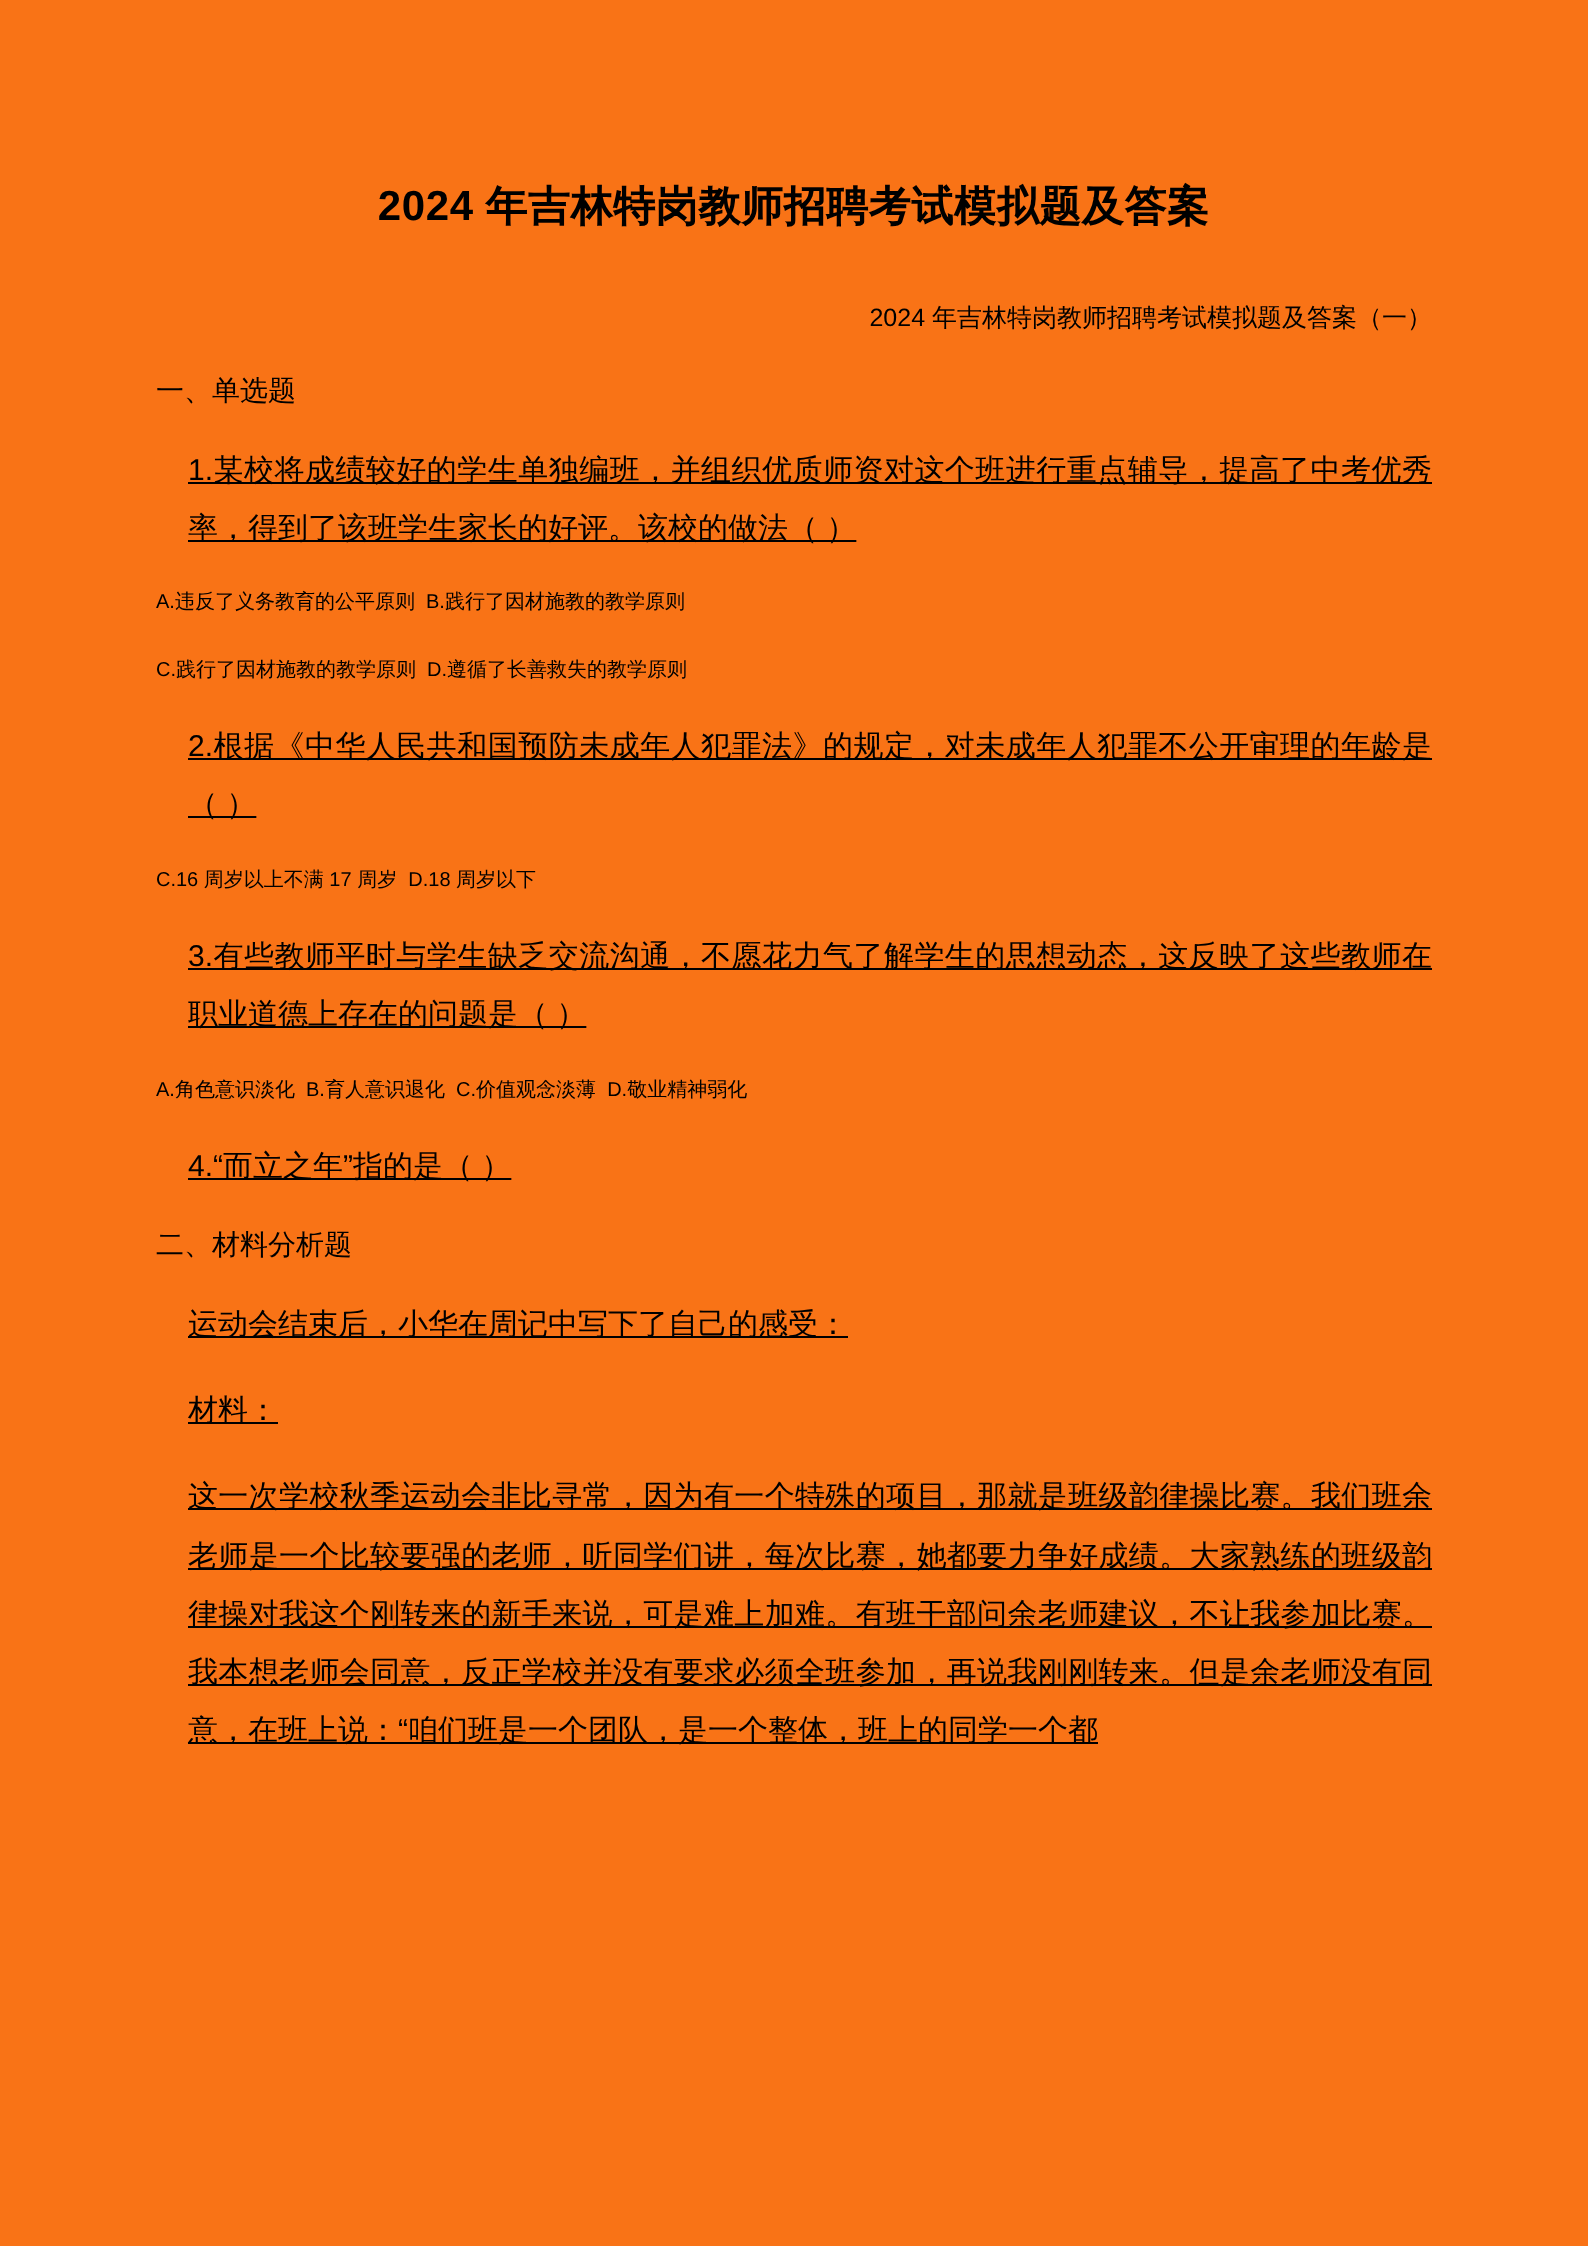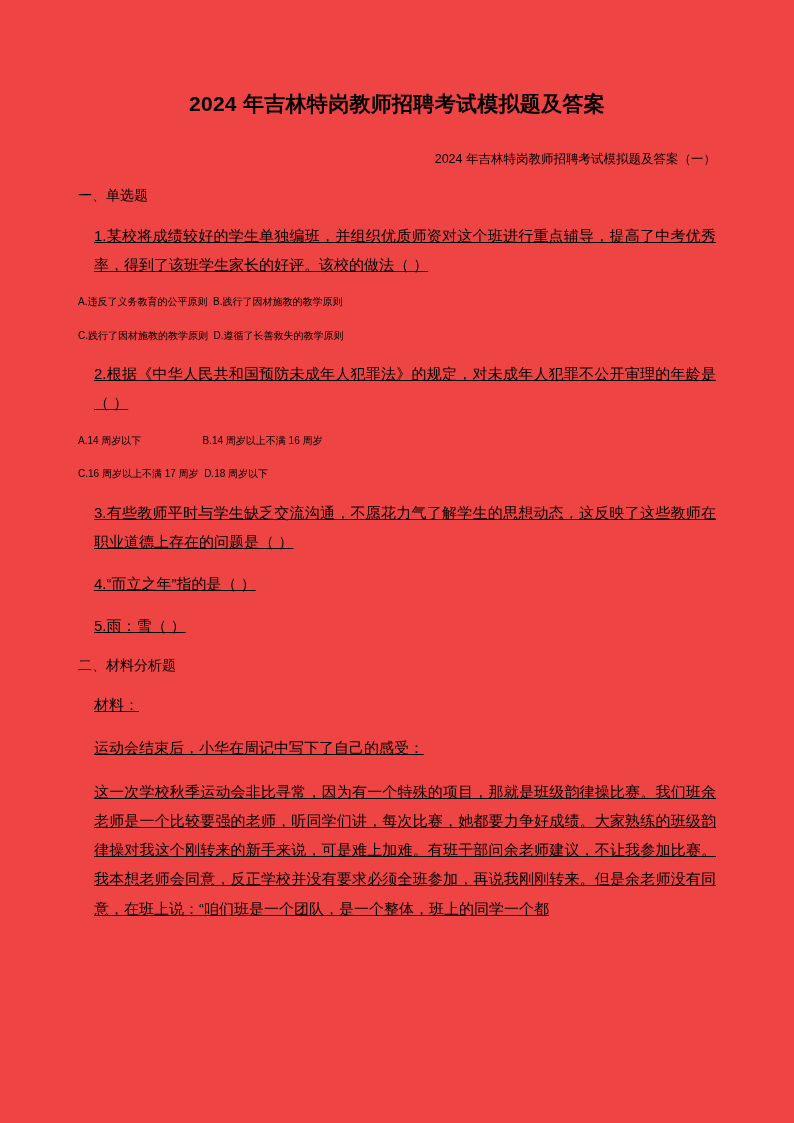--- a/index.html
+++ b/index.html
@@ -11,21 +11,21 @@
     font-family: "Liberation Sans", sans-serif;
     color: #000000;
   }
   .page {
     width: 794px;
     height: 1123px;
     box-sizing: border-box;
     padding: 88px 78px 0 78px;
     position: relative;
     overflow: hidden;
-    background: #ef4444;
+    background: #f97316;
   }
   .doc-title {
     font-size: 21px;
     font-weight: bold;
     text-align: center;
     line-height: 1.5;
     margin: 0 0 30px 0;
     letter-spacing: 0.3px;
   }
   .subtitle {
@@ -68,32 +68,31 @@
 
   <div class="subtitle">2024 年吉林特岗教师招聘考试模拟题及答案（一）</div>
 
   <div class="section-head">一、单选题</div>
 
   <div class="para q">1.某校将成绩较好的学生单独编班，并组织优质师资对这个班进行重点辅导，提高了中考优秀率，得到了该班学生家长的好评。该校的做法（    ）</div>
   <div class="opts">A.违反了义务教育的公平原则  B.践行了因材施教的教学原则</div>
   <div class="opts">C.践行了因材施教的教学原则  D.遵循了长善救失的教学原则</div>
 
   <div class="para q">2.根据《中华人民共和国预防未成年人犯罪法》的规定，对未成年人犯罪不公开审理的年龄是（    ）</div>
-  <div class="opts">A.14 周岁以下                      B.14 周岁以上不满 16 周岁</div>
   <div class="opts">C.16 周岁以上不满 17 周岁  D.18 周岁以下</div>
 
   <div class="para q">3.有些教师平时与学生缺乏交流沟通，不愿花力气了解学生的思想动态，这反映了这些教师在职业道德上存在的问题是（    ）</div>
+  <div class="opts">A.角色意识淡化  B.育人意识退化  C.价值观念淡薄  D.敬业精神弱化</div>
 
   <div class="para q">4.“而立之年”指的是（    ）</div>
 
-  <div class="para q">5.雨：雪（    ）</div>
 
   <div class="section-head">二、材料分析题</div>
 
+  <div class="para">运动会结束后，小华在周记中写下了自己的感受：</div>
+
   <div class="para">材料：</div>
-
-  <div class="para">运动会结束后，小华在周记中写下了自己的感受：</div>
 
   <div class="body-block">
     <div class="para">这一次学校秋季运动会非比寻常，因为有一个特殊的项目，那就是班级韵律操比赛。我们班余老师是一个比较要强的老师，听同学们讲，每次比赛，她都要力争好成绩。大家熟练的班级韵律操对我这个刚转来的新手来说，可是难上加难。有班干部问余老师建议，不让我参加比赛。我本想老师会同意，反正学校并没有要求必须全班参加，再说我刚刚转来。但是余老师没有同意，在班上说：“咱们班是一个团队，是一个整体，班上的同学一个都</div>
   </div>
 
 </div>
 
 </body></html>

